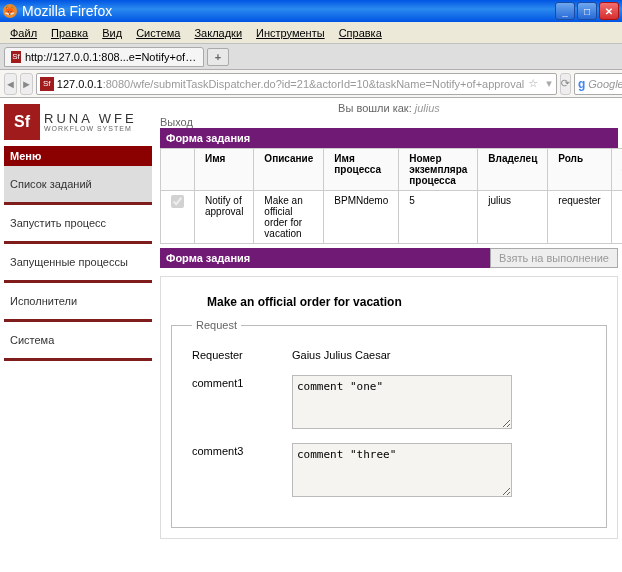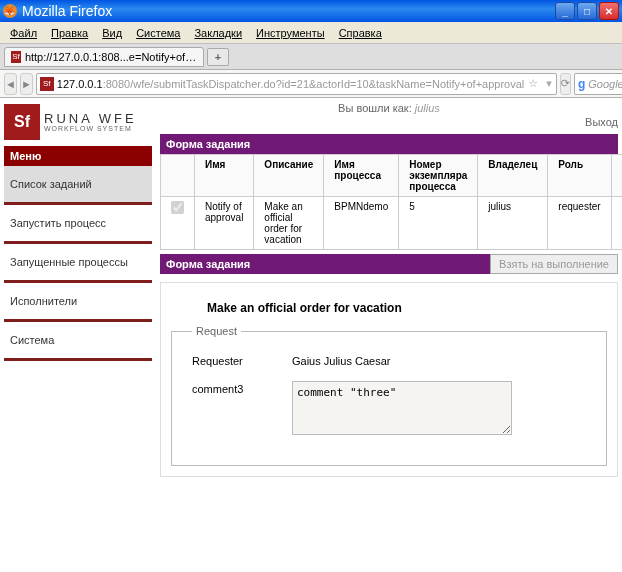--- a/index.html
+++ b/index.html
@@ -33,21 +33,21 @@
 .logo .sq{width:36px;height:36px;background:#a01c1c;color:#fff;display:flex;align-items:center;justify-content:center;font-size:16px;font-weight:bold}
 .logo .txt{line-height:1}
 .logo .t1{font-size:13px;letter-spacing:3px;color:#333}
 .logo .t2{font-size:7px;letter-spacing:1px;color:#666}
 .menuhdr{background:#8b0000;color:#fff;font-weight:bold;padding:4px 6px}
 .menuitem{padding:12px 6px;border-bottom:3px solid #7f1d1d;color:#333}
 .menuitem.active{background:#ddd}
 .rightcol{flex:1;min-width:0}
 .userline{text-align:center;color:#666;margin-bottom:2px}
 .userline .un{font-style:italic;color:#999}
-.logout{text-align:right;color:#666;margin-bottom:6px}
+.logout{color:#666;}
 .sechdr{background:#701a75;color:#fff;font-weight:bold;padding:4px 6px}
 table.task{width:100%;border-collapse:collapse;margin-bottom:4px}
 table.task th,table.task td{border:1px solid #ccc;padding:4px 10px;text-align:left;vertical-align:top;font-size:10px}
 table.task th{font-weight:bold;background:#fafafa}
 .chk{accent-color:#999}
 .takebtn{float:right;padding:3px 8px;border:1px solid #aaa;background:#eee;color:#999;margin-bottom:8px}
 .formwrap{clear:both;padding:18px 10px 10px 10px;border:1px solid #ddd}
 .formtitle{font-weight:bold;font-size:12px;margin:0 0 10px 36px}
 fieldset{border:1px solid #bbb;padding:16px 20px}
 legend{color:#666;padding:0 4px}
@@ -158,20 +158,24 @@
     <div class="sechdr">Форма задания</div>
     <div class="formwrap">
       <div class="formtitle">Make an official order for vacation</div>
       <fieldset>
         <legend>Request</legend>
         <div class="row">
           <div class="lbl">Requester</div>
           <div class="val">Gaius Julius Caesar</div>
         </div>
         <div class="row">
+          <div class="lbl">comment1</div>
+          <textarea style="">comment "one"</textarea>
+        </div>
+        <div class="row">
           <div class="lbl">comment3</div>
           <textarea style="">comment "three"</textarea>
         </div>
       </fieldset>
 
     </div>
   </div>
 </div>
 
 </body></html>

